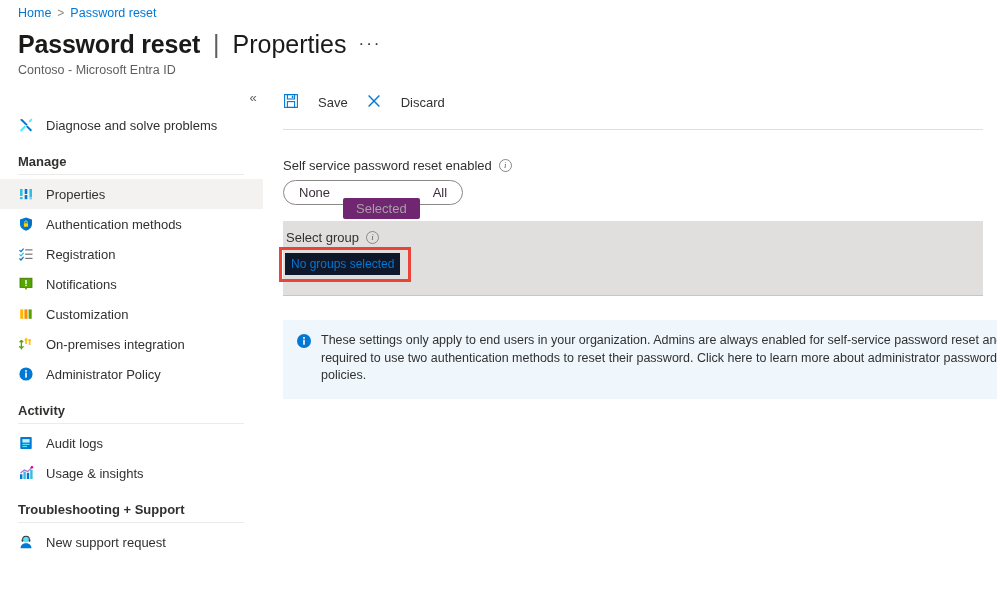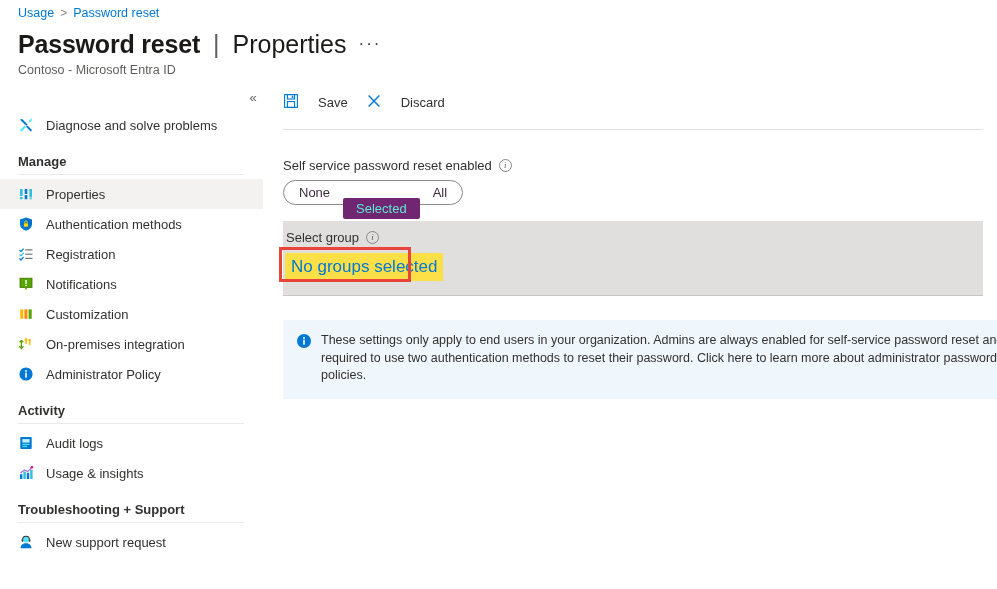--- a/index.html
+++ b/index.html
@@ -101,40 +101,40 @@
     margin-top: 7px;
     display: inline-flex; align-items: center;
     border: 1px solid #8a8886; border-radius: 14px;
     height: 25px; padding: 0 2px; background: #ffffff;
   }
   .seg-opt {
     font-size: 13px; color: #3b2e3b; padding: 0 13px;
     height: 21px; line-height: 21px; border-radius: 2px;
     cursor: pointer; white-space: nowrap;
   }
-  .seg-opt.active { background: #702670; color: #5eead4; margin-top: 31px; }
+  .seg-opt.active { background: #702670; color: #a3a3a3; margin-top: 31px; }
 
   .section-rule { height: 1px; background: #e1dfdd; margin-top: 16px; width: 700px; }
 
   
   .group-panel {
     margin-top: 0; width: 700px; height: 73px;
     background: #e1dfdd; padding: 8px 0 0 2px;
   }
   .group-panel-label {
     display: flex; align-items: center; gap: 7px;
     font-size: 13px; color: #323130; padding-left: 1px;
   }
   .group-link-wrap {
     position: relative; display: inline-block; margin-top: 8px;
   }
   .group-link {
     display: inline-block;
-    font-size: 17px; color: #0078d4; cursor: pointer;
-    padding: 4px 6px; background: #fde047;
+    font-size: 12px; color: #0078d4; cursor: pointer;
+    padding: 4px 6px; background: #0f172a;
   }
   .redbox {
     position: absolute; left: -6px; top: -6px;
     width: 132px; height: 35px;
     border: 3px solid #e8443a; pointer-events: none;
   }
   .group-panel-rule { height: 1px; background: #c8c6c4; width: 700px; }
 
   
   .banner {
@@ -147,21 +147,21 @@
   .banner-text {
     font-size: 12.5px; line-height: 17.5px; color: #323130;
   }
 </style>
 </head>
 <body>
 
 <div class="page">
 
   <div class="breadcrumb">
-    <a href="#">Usage</a>
+    <a href="#">Home</a>
     <span class="sep">&gt;</span>
     <a href="#">Password reset</a>
   </div>
 
   <div class="title-row">
     <span class="title-main">Password reset</span>
     <span class="title-pipe">|</span>
     <span class="title-sub-part">Properties</span>
     <span class="title-ellipsis">···</span>
   </div>

